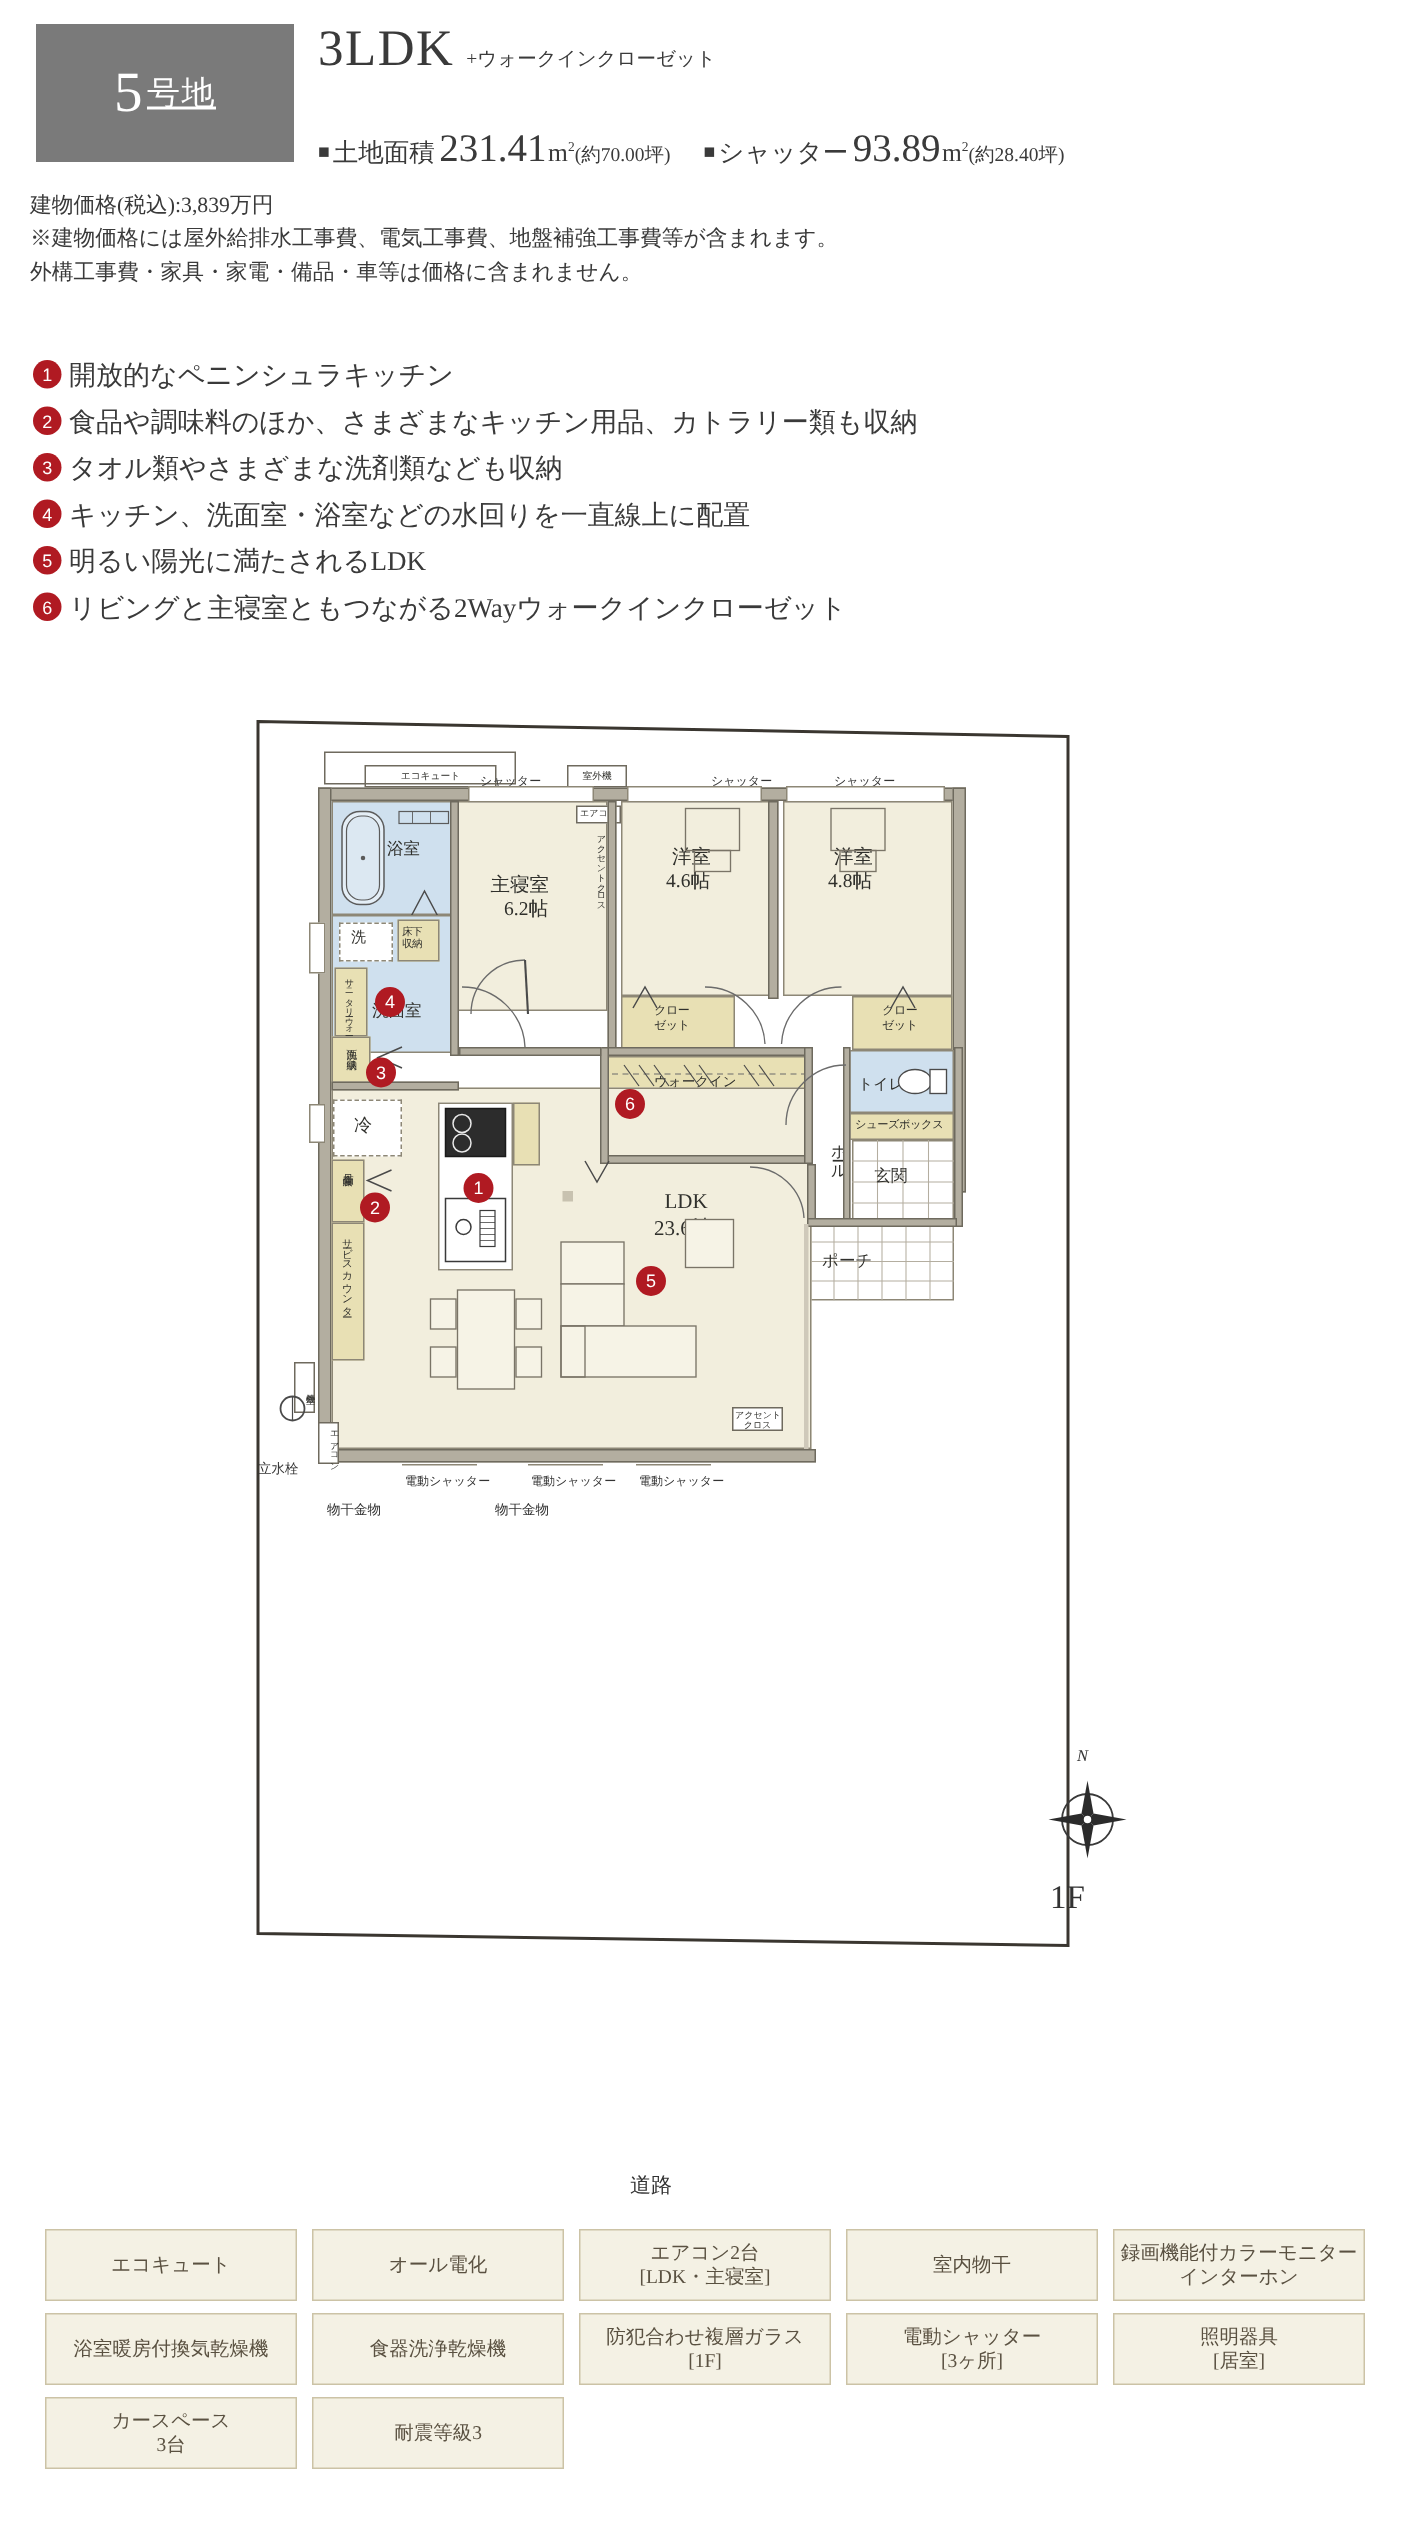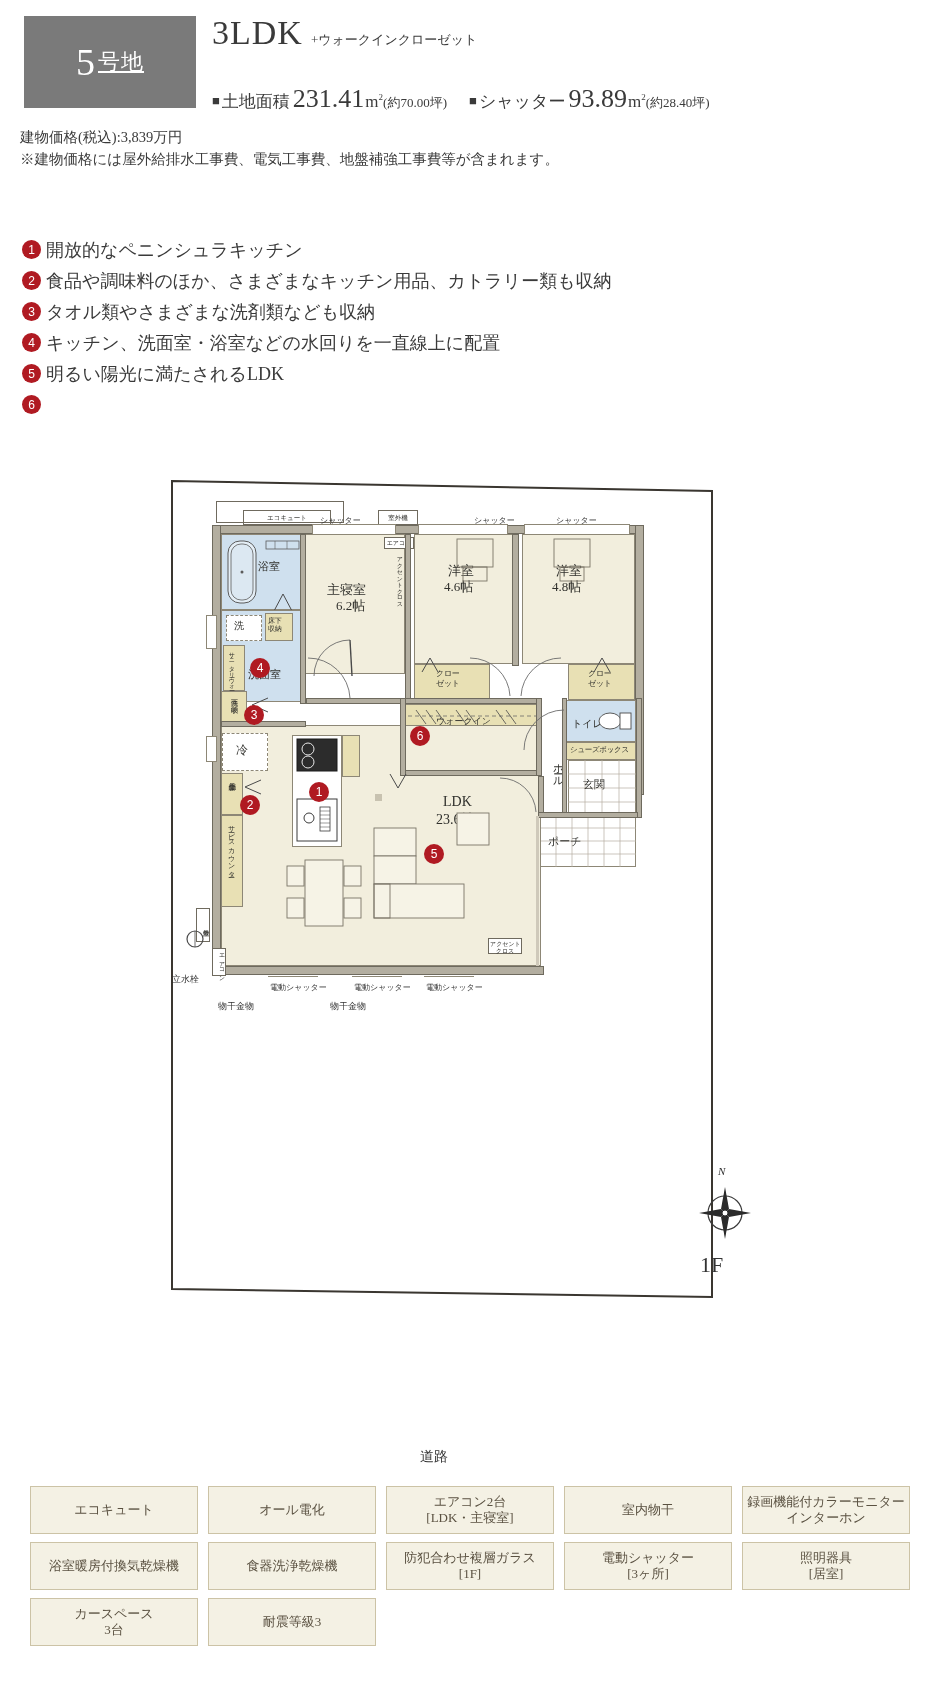--- a/index.html
+++ b/index.html
@@ -283,20 +283,21 @@
         <span class="area-unit"><span>m</span><sup>2</sup></span>
         <span class="area-tsubo">(約28.40坪)</span>
       </span>
     </div>
   </div>
 </div>
 
 <div class="notes">
   <div>建物価格(税込):3,839万円</div>
   <div>※建物価格には屋外給排水工事費、電気工事費、地盤補強工事費等が含まれます。</div>
+  <div>外構工事費・家具・家電・備品・車等は価格に含まれません。</div>
 </div>
 
 <div class="features">
   <div class="feature-row">
     <span class="fnum">1</span>
     <span>開放的なペニンシュラキッチン</span>
   </div>
   <div class="feature-row">
     <span class="fnum">2</span>
     <span>食品や調味料のほか、さまざまなキッチン用品、カトラリー類も収納</span>
@@ -308,20 +309,21 @@
   <div class="feature-row">
     <span class="fnum">4</span>
     <span>キッチン、洗面室・浴室などの水回りを一直線上に配置</span>
   </div>
   <div class="feature-row">
     <span class="fnum">5</span>
     <span>明るい陽光に満たされるLDK</span>
   </div>
   <div class="feature-row">
     <span class="fnum">6</span>
+    <span>リビングと主寝室ともつながる2Wayウォークインクローゼット</span>
   </div>
 </div>
 
 <div class="plan-area">
 
   <div class="lot-outline">
     <svg width="548" height="830" viewBox="0 0 548 830">
       <polygon points="4,4 544,14 544,820 4,812" fill="none" stroke="#3a3630" stroke-width="2"></polygon>
     </svg>
   </div>

